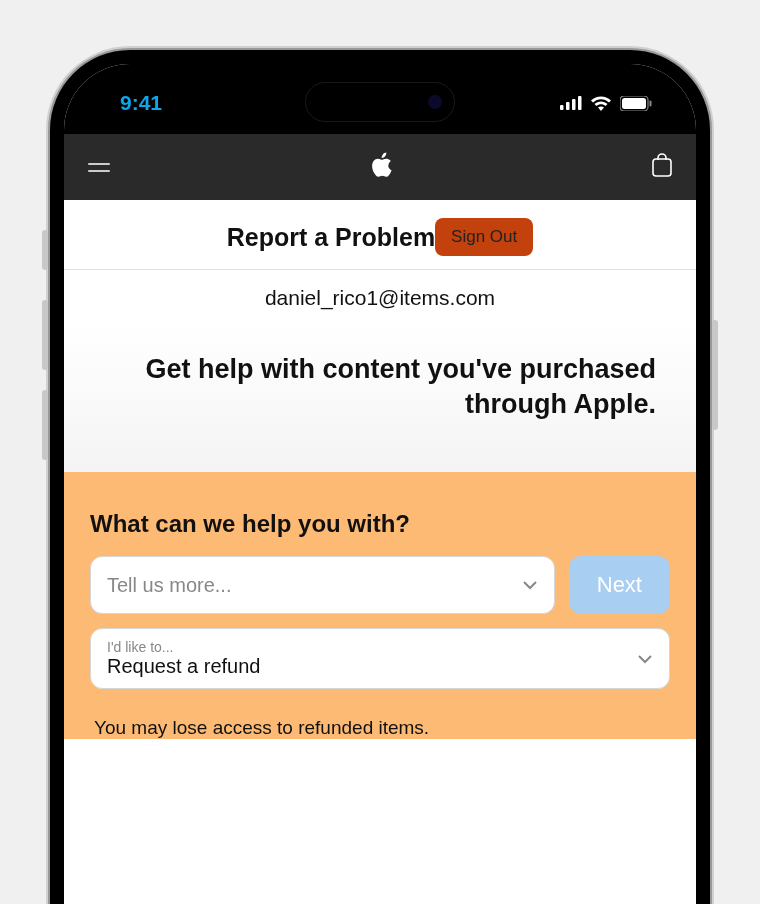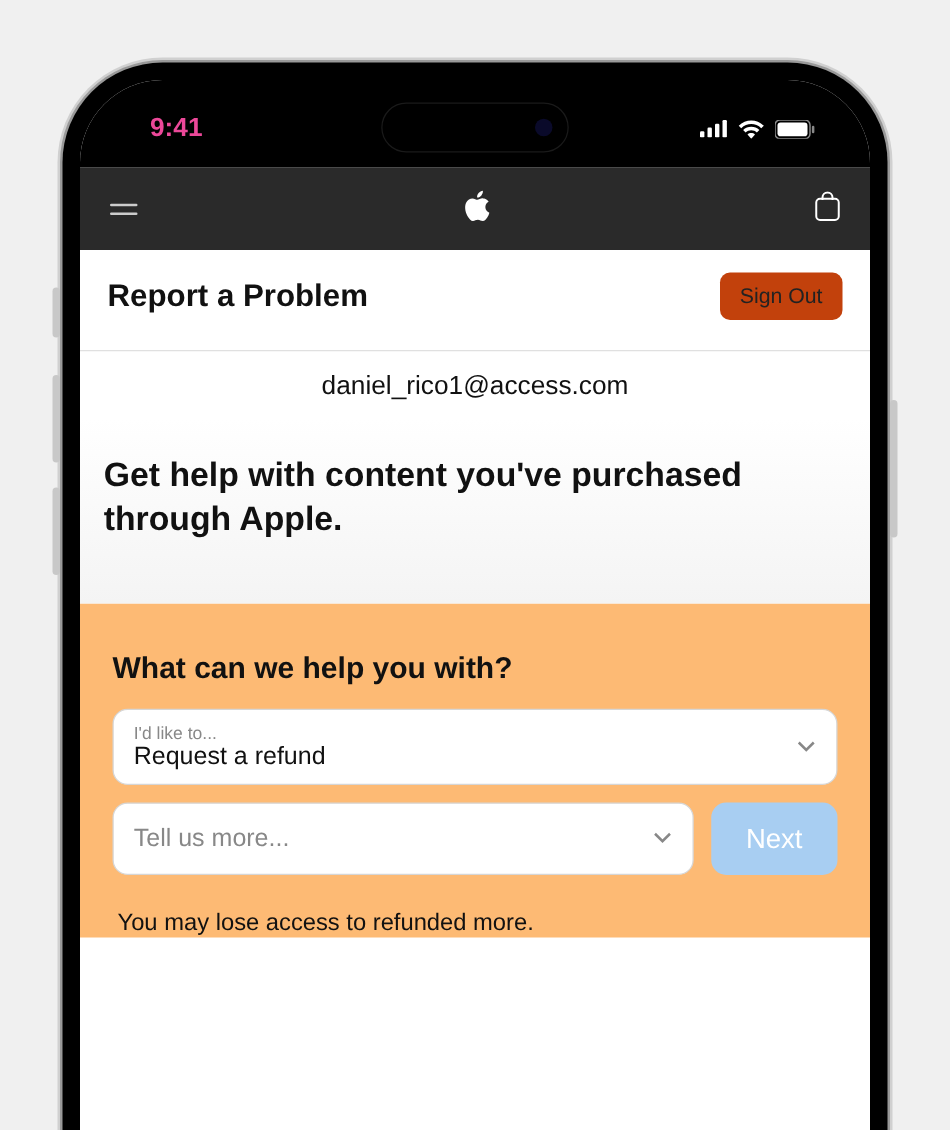--- a/index.html
+++ b/index.html
@@ -39,21 +39,21 @@
       position: relative;
       height: 840px;
     }
     .status-bar {
       height: 70px;
       background: #000;
       display: flex;
       align-items: center;
       justify-content: space-between;
       padding: 8px 36px 0 36px;
-      color: #ec4899;
+      color: #0ea5e9;
       position: relative;
     }
     .dynamic-island {
       position: absolute;
       left: 50%;
       top: 18px;
       transform: translateX(-50%);
       width: 150px;
       height: 40px;
       background: #000;
@@ -90,22 +90,22 @@
       justify-content: space-between;
       padding: 0 24px;
     }
     .hamburger-icon { display: flex; flex-direction: column; gap: 5px; }
     .hamburger-icon span { width: 22px; height: 2px; background: #ccc; border-radius: 1px; }
     .apple-logo { color: #fff; }
     .bag-icon { color: #fff; }
     .page-header {
       display: flex;
       align-items: center;
-      justify-content: space-between;
-      padding: 18px 22px 24px 22px;
+      justify-content: center;
+      padding: 18px 22px 13px 22px;
       border-bottom: 1px solid #e0e0e0;
     }
     .page-title {
       font-size: 25px;
       font-weight: 700;
       color: #111;
     }
     .sign-out-btn {
       background: #c2410c;
       border: none;
@@ -115,22 +115,22 @@
       color: #222;
       font-weight: 400;
     }
     .user-email-row {
       text-align: center;
       padding: 16px 0 14px 0;
       font-size: 21px;
       color: #111;
     }
     .hero-section {
-      text-align: left;
-      padding: 28px 40px 50px 19px;
+      text-align: right;
+      padding: 28px 40px 50px 40px;
       background: linear-gradient(#fff, #f4f4f4);
     }
     .hero-heading {
       font-size: 27px;
       font-weight: 700;
       line-height: 1.3;
       color: #111;
     }
     .help-section {
       padding: 38px 26px 0 26px;
@@ -246,52 +246,52 @@
             <path d="M6 7 V5 a4 4 0 0 1 8 0 V7"></path>
           </svg>
       </div>
     </div>
 
     <div class="page-header">
       <div class="page-title">Report a Problem</div>
       <button class="sign-out-btn">Sign Out</button>
     </div>
 
-    <div class="user-email-row">daniel_rico1@access.com</div>
+    <div class="user-email-row">daniel_rico1@items.com</div>
 
     <div class="hero-section">
       <div class="hero-heading">Get help with content you've purchased through Apple.</div>
     </div>
 
     <div class="help-section">
       <div class="help-question">What can we help you with?</div>
+
+      <div class="select-row">
+        <div class="select-box">
+          <span class="select-placeholder">Tell us more...</span>
+          <span class="chevron-down">
+            <svg width="16" height="10" viewBox="0 0 16 10" fill="none" stroke="#888" stroke-width="2">
+                <path d="M2 2 L8 8 L14 2"></path>
+              </svg>
+          </span>
+        </div>
+        <button class="next-btn">Next</button>
+      </div>
 
       <div class="select-row">
         <div class="select-box">
           <div class="select-box-content">
             <span class="select-label-top">I'd like to...</span>
             <span class="select-value">Request a refund</span>
           </div>
           <span class="chevron-down">
             <svg width="16" height="10" viewBox="0 0 16 10" fill="none" stroke="#888" stroke-width="2">
                 <path d="M2 2 L8 8 L14 2"></path>
               </svg>
           </span>
         </div>
       </div>
 
-      <div class="select-row">
-        <div class="select-box">
-          <span class="select-placeholder">Tell us more...</span>
-          <span class="chevron-down">
-            <svg width="16" height="10" viewBox="0 0 16 10" fill="none" stroke="#888" stroke-width="2">
-                <path d="M2 2 L8 8 L14 2"></path>
-              </svg>
-          </span>
-        </div>
-        <button class="next-btn">Next</button>
-      </div>
-
-      <div class="warning-text">You may lose access to refunded more.</div>
+      <div class="warning-text">You may lose access to refunded items.</div>
     </div>
 
   </div>
 </div>
 
 </body></html>

